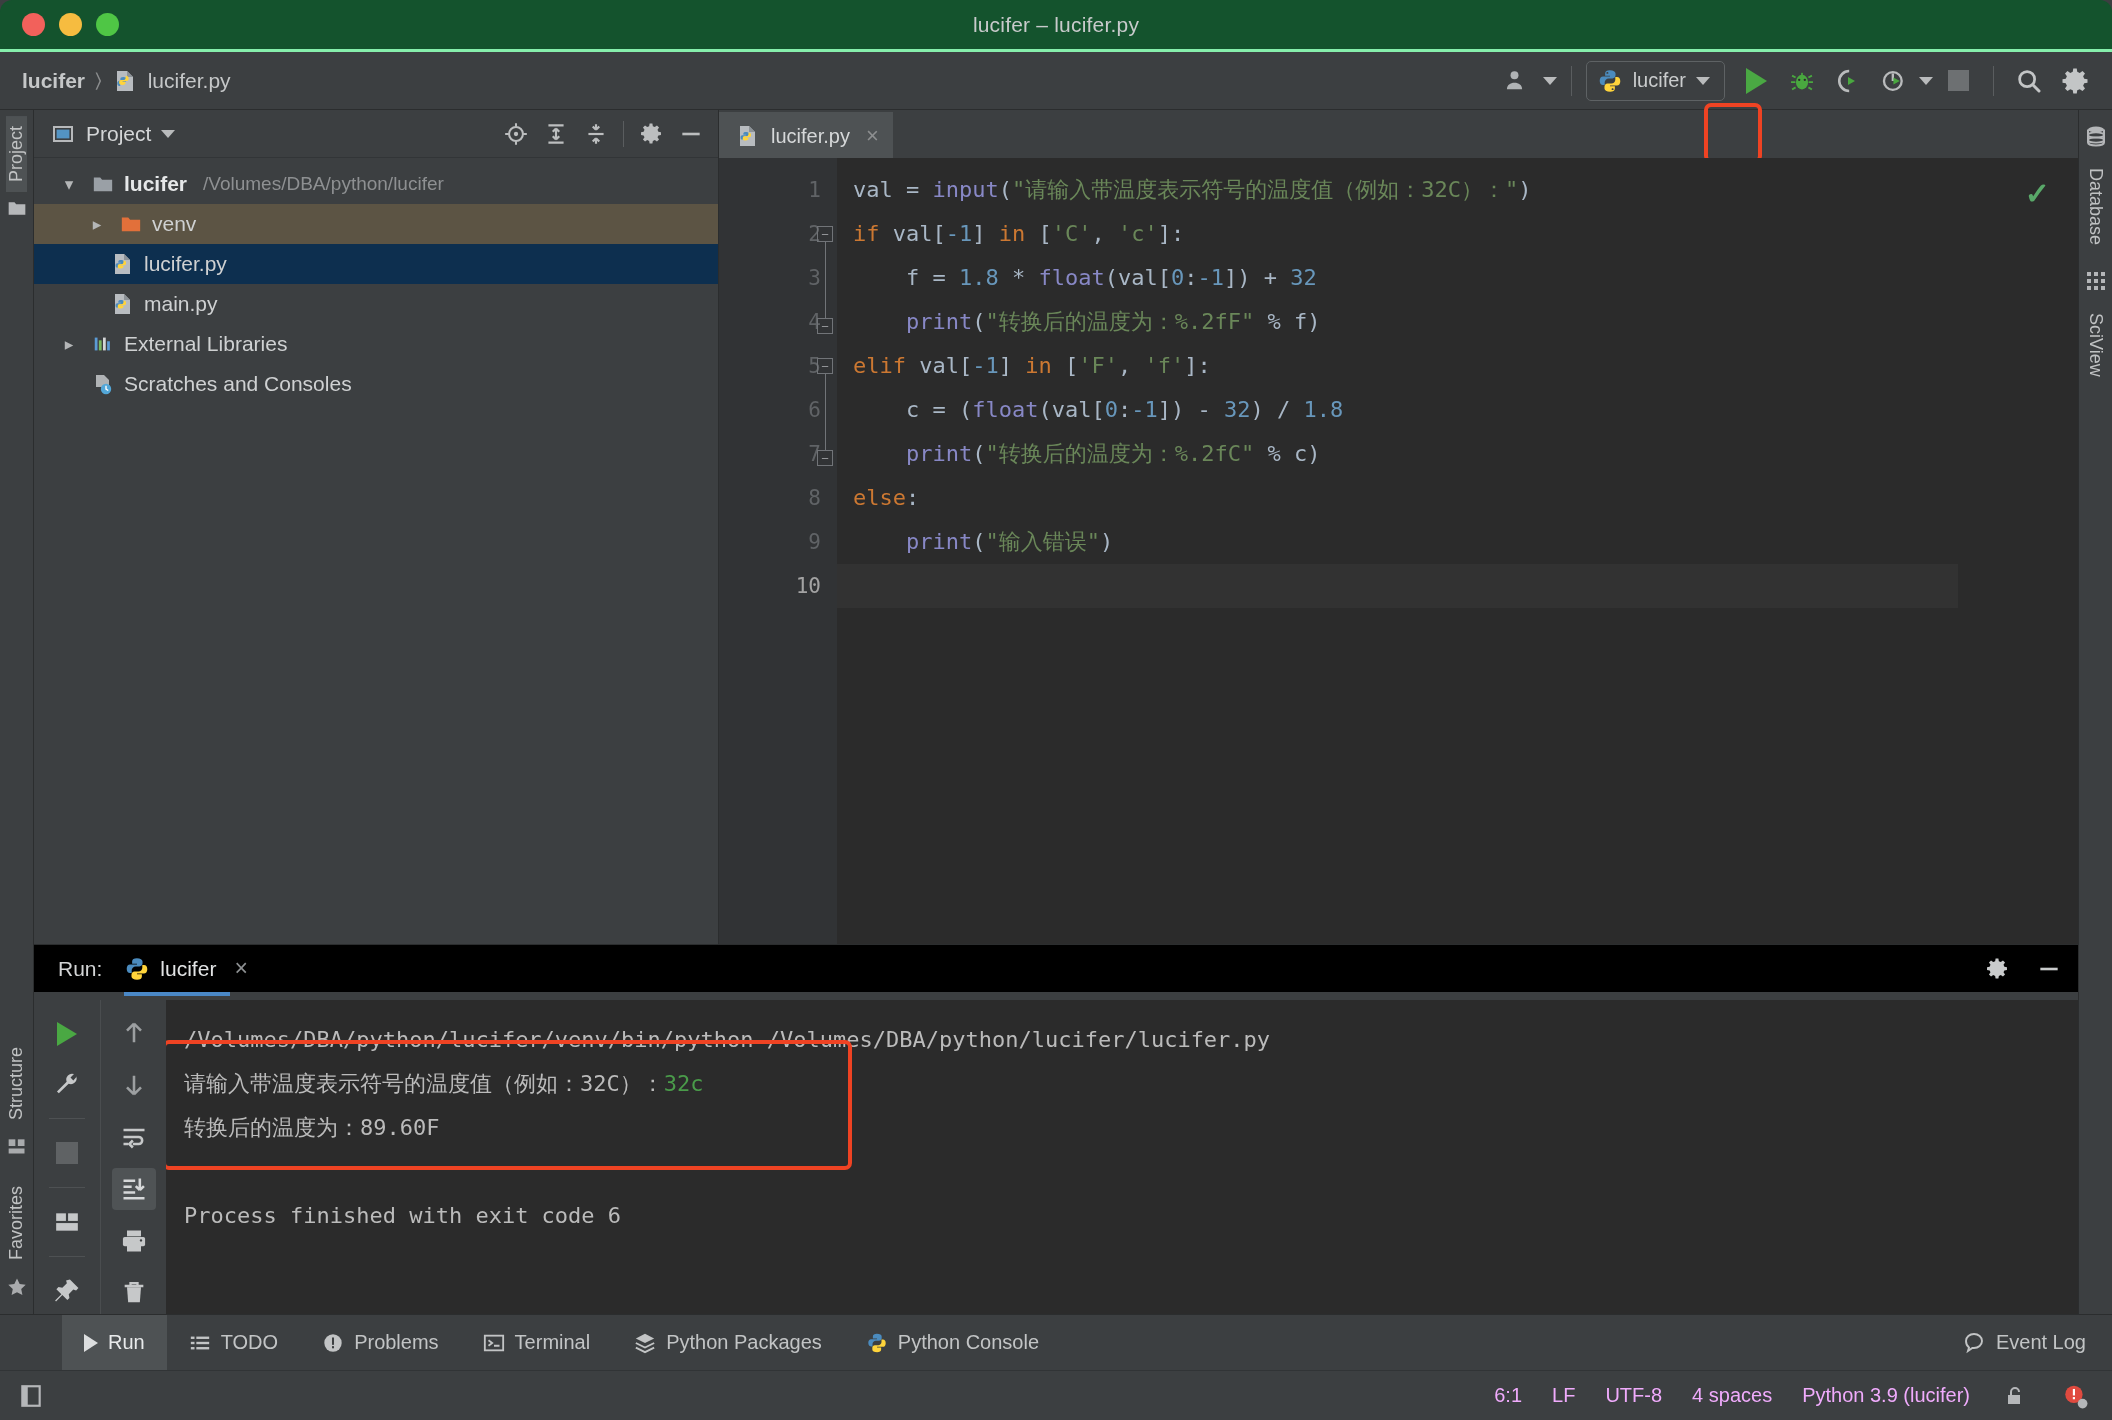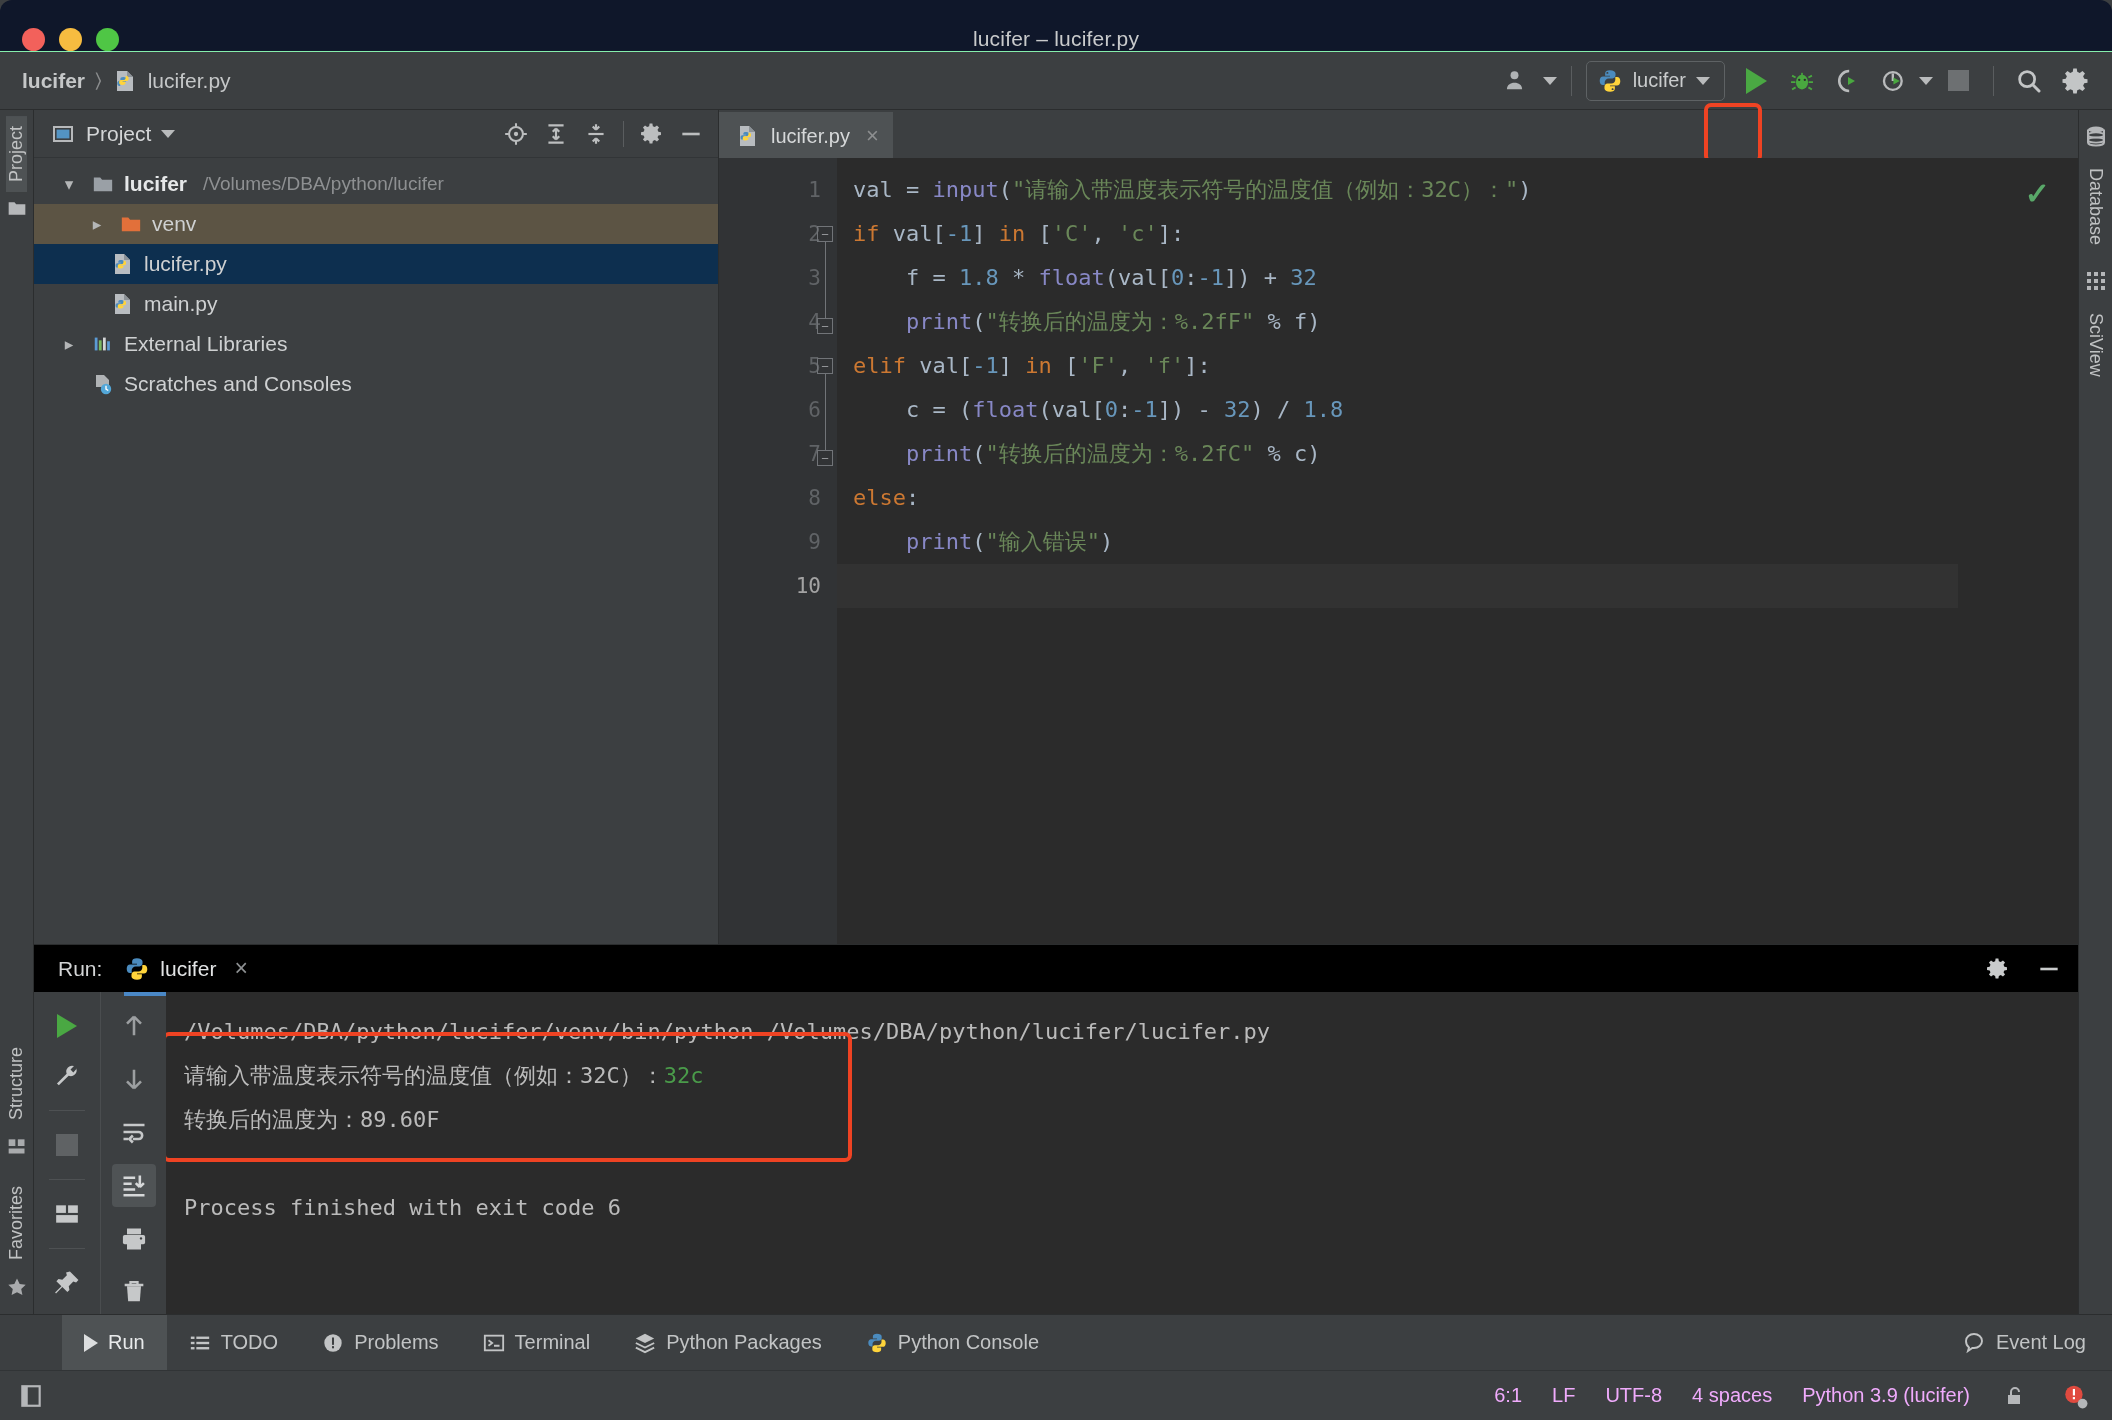--- a/index.html
+++ b/index.html
@@ -11,25 +11,25 @@
   }
   #app {
     position: relative;
     width: 2112px; height: 1420px;
     background: #3c3f41;
     display: flex; flex-direction: column;
   }
 
   
   .titlebar {
-    height: 52px; background: #0f172a;
+    height: 52px; background: #14532d;
     border-top-left-radius: 12px; border-top-right-radius: 12px;
-    display: flex; align-items: flex-end;
+    display: flex; align-items: center;
     position: relative; flex: 0 0 52px;
-    border-bottom: 1px solid #86efac;
+    border-bottom: 3px solid #86efac;
   }
   .traffic { display: flex; gap: 14px; padding-left: 22px; }
   .dot { width: 23px; height: 23px; border-radius: 50%; }
   .dot.red { background: #f2615b; }
   .dot.yellow { background: #f6bc40; }
   .dot.green { background: #4fc645; }
   .win-title {
     position: absolute; left: 0; right: 0; text-align: center;
     color: #c8cacb; font-size: 21px; letter-spacing: .2px;
   }
@@ -165,21 +165,21 @@
   .run-panel { flex: 0 0 370px; height: 370px; display: flex; flex-direction: column; background: #3c3f41; border-top: 1px solid #2b2d2e; }
   .run-head {
     height: 47px; background: #000000; display: flex; align-items: center;
     padding: 0 16px 0 24px; gap: 22px; position: relative;
   }
   .run-label { color: #d2d4d5; font-size: 21px; }
   .run-tab { display: flex; align-items: center; gap: 10px; height: 54px; position: relative; color: #e2e4e5; font-size: 21px; }
   .run-tab::after { content:""; position:absolute; left:0; right:18px; bottom:0; height:4px; background:#4a88c7; }
   .run-head-icons { margin-left: auto; display: flex; align-items: center; gap: 26px; }
 
-  .run-body { flex: 1 1 auto; display: flex; min-height: 0; }
+  .run-body { flex: 1 1 auto; display: flex; min-height: 0; margin-top: 8px; }
   .run-tools { width: 66px; flex: 0 0 66px; background: #3c3f41; display: flex; flex-direction: column; align-items: center; padding-top: 12px; gap: 6px; }
   .run-tools2 { width: 66px; flex: 0 0 66px; background: #3c3f41; display: flex; flex-direction: column; align-items: center; padding-top: 12px; gap: 10px; border-left: 1px solid #4a4d4f;}
   .rt-btn { width: 44px; height: 44px; display: flex; align-items: center; justify-content: center; border-radius: 4px; }
   .rt-btn.active { background: #4f5355; }
   .rt-div { width: 36px; height: 1px; background: #4e5153; margin: 6px 0; }
 
   .console { flex: 1 1 auto; background: #2b2b2b; position: relative; padding: 18px 0 0 18px; overflow: hidden; }
   .cl {
     font-family: "DejaVu Sans Mono", monospace; font-size: 22px;
     color: #bbbbbb; white-space: pre; height: 44px; line-height: 44px;

